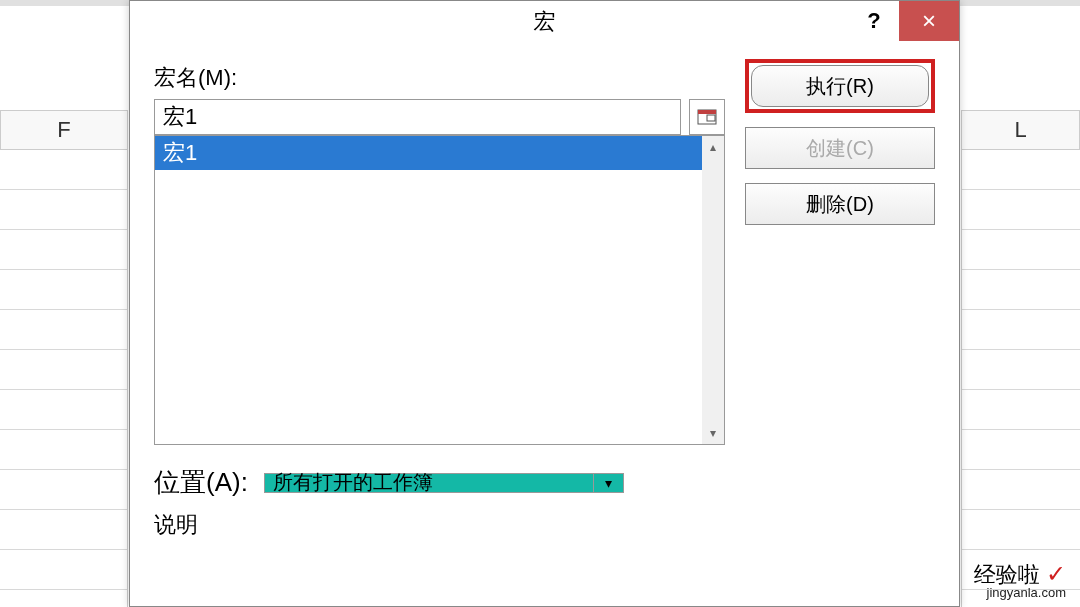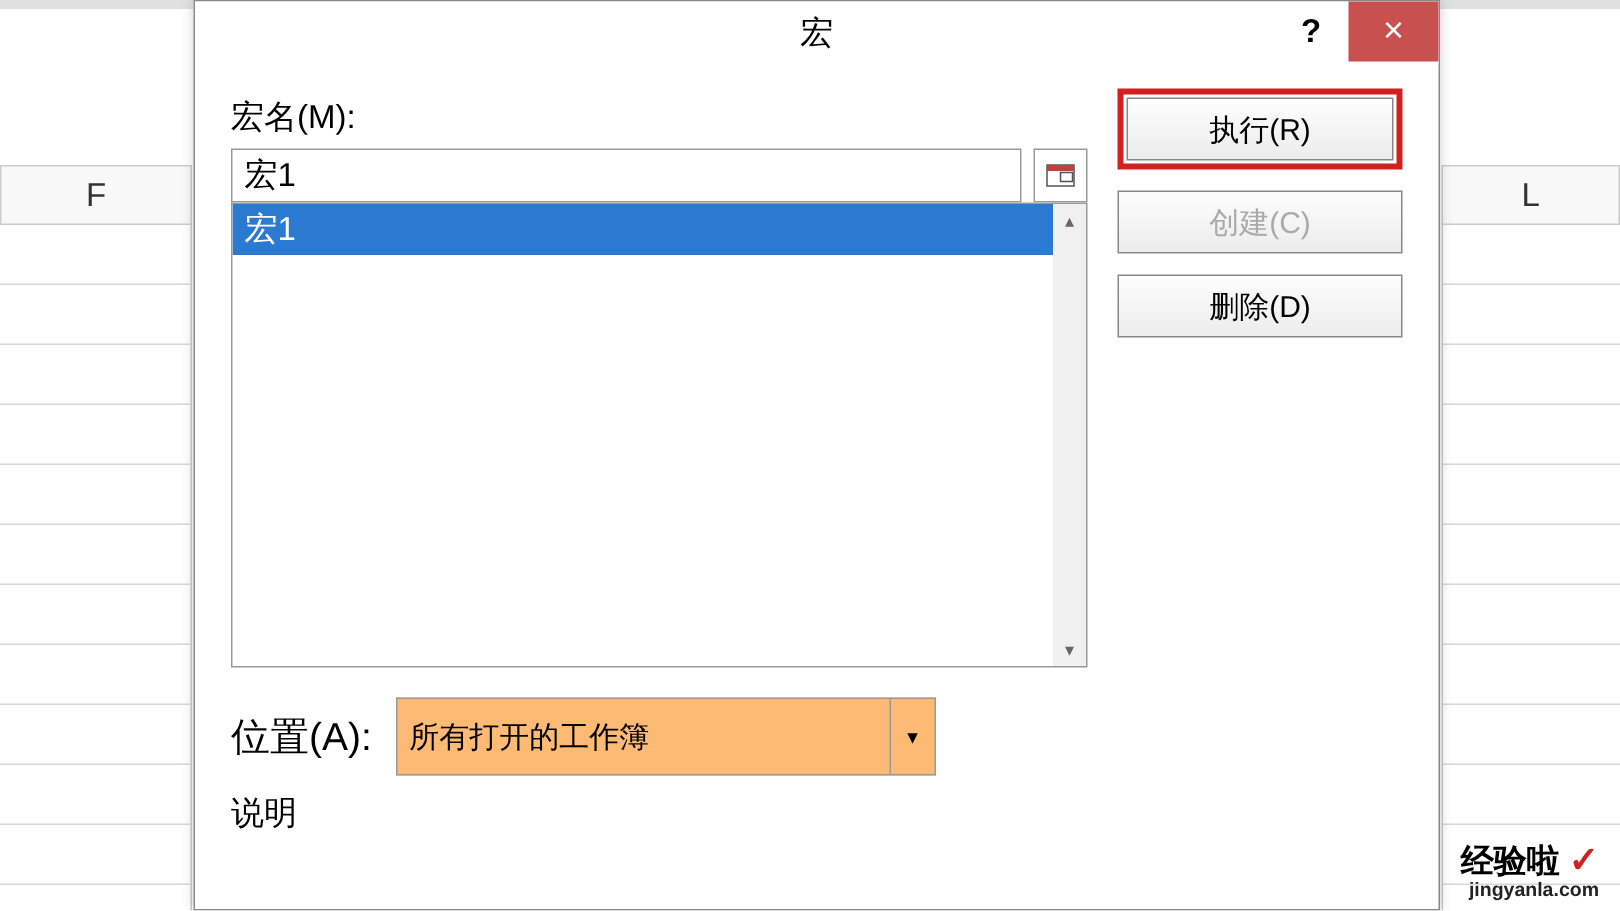--- a/index.html
+++ b/index.html
@@ -170,25 +170,25 @@
       cursor: default;
     }
     .location-row {
       margin-top: 20px;
       display: flex;
       align-items: center;
       gap: 16px;
     }
     .select-wrap {
       flex: 0 0 360px;
-      height: 52px;
+      height: 20px;
       border: 1px solid #999;
       display: flex;
       align-items: center;
-      background: #fdba74;
+      background: #14b8a6;
     }
     .select-text {
       flex: 1;
       padding: 0 8px;
       font-size: 20px;
     }
     .select-arrow {
       width: 30px;
       height: 100%;
       border-left: 1px solid #999;
@@ -204,28 +204,28 @@
     }
     .watermark {
       position: absolute;
       right: 14px;
       bottom: 8px;
       text-align: right;
       line-height: 1;
     }
     .wm-top {
       font-size: 22px;
-      font-weight: bold;
+      font-weight: normal;
       color: #000;
       text-shadow: 1px 1px 0 #fff, -1px -1px 0 #fff;
     }
     .wm-check { color: #d02020; font-size: 24px; }
     .wm-sub {
       font-size: 13px;
-      font-weight: bold;
+      font-weight: normal;
       color: #222;
       letter-spacing: 0;
     }
     .left-col, .right-col {
       position: absolute;
       top: 110px;
       height: 40px;
       display: flex;
       align-items: center;
       justify-content: center;
@@ -315,21 +315,21 @@
           </div>
           <div class="scroll-track">
             <div class="scroll-btn">▴</div>
             <div class="scroll-btn">▾</div>
           </div>
         </div>
       </div>
 
       <div class="btn-column">
         <div class="run-highlight">
-          <button class="action-btn" style="width:100%;">执行(R)</button>
+          <button class="action-btn" style="width:100%;border-radius:12px;">执行(R)</button>
         </div>
         <button class="action-btn disabled">创建(C)</button>
         <button class="action-btn">删除(D)</button>
       </div>
     </div>
 
     <div class="location-row">
       <span style="font-size:26px;">位置(A):</span>
       <div class="select-wrap">
         <div class="select-text">所有打开的工作簿</div>

